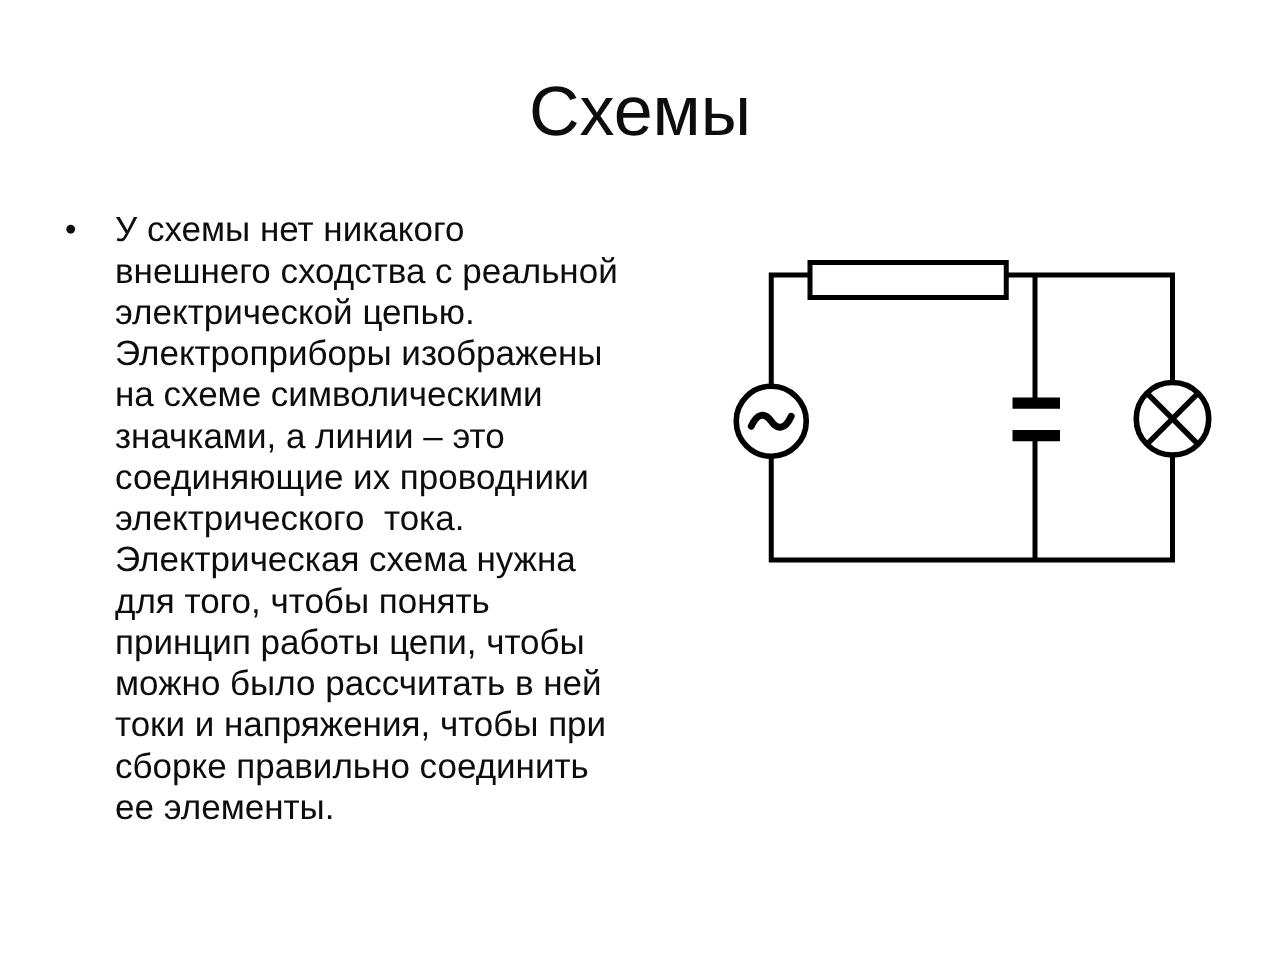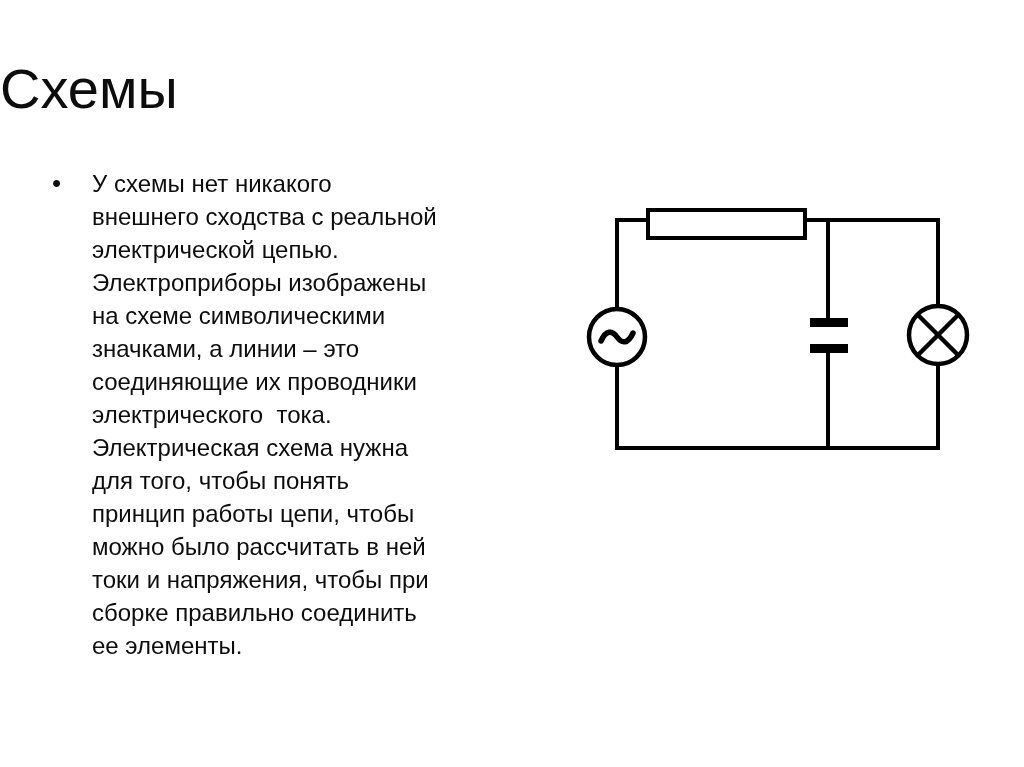--- a/index.html
+++ b/index.html
@@ -9,42 +9,42 @@
     color: #000000;
     position: relative;
     overflow: hidden;
     font-family: "Liberation Sans", sans-serif;
   }
   .slide { position: absolute; inset: 0; }
   .title {
     position: absolute;
     top: 58px; left: 0; width: 1024px;
     margin: 0;
-    text-align: left;
+    text-align: center;
     font-size: 56px;
     font-weight: 400;
     line-height: 62px;
     color: #0d0d0d;
   }
   .bullet-block {
     position: absolute;
     left: 52px; top: 167px;
     width: 545px;
     display: flex;
     align-items: flex-start;
   }
   .bullet-marker {
     flex: 0 0 40px;
     width: 40px;
     font-size: 26px;
     line-height: 33px;
     color: #0d0d0d;
   }
   .bullet-text {
-    font-size: 24px;
+    font-size: 28px;
     line-height: 33px;
     white-space: pre;
     color: #0d0d0d;
   }
   .figure {
     position: absolute;
     left: 580px; top: 190px;
     width: 400px;
     margin: 0;
   }

